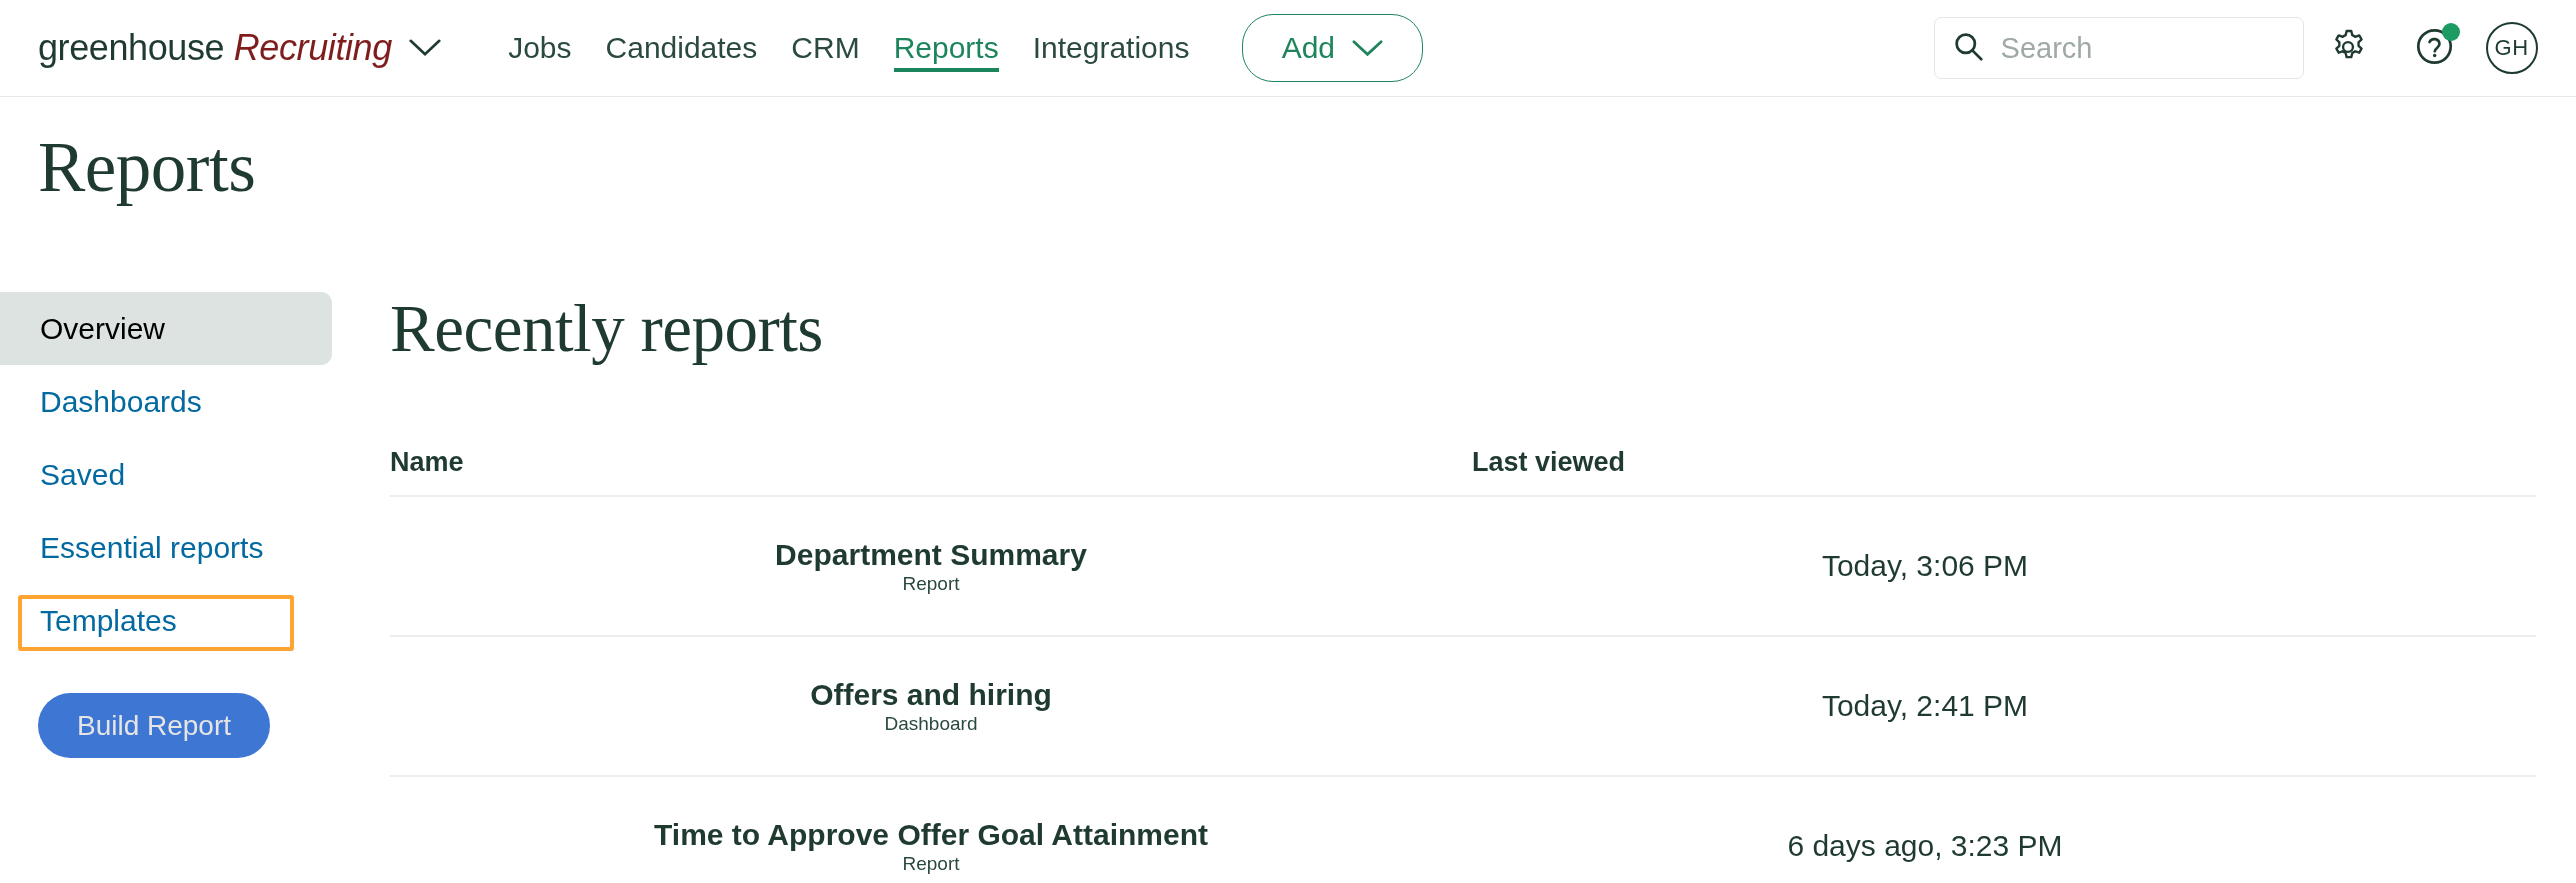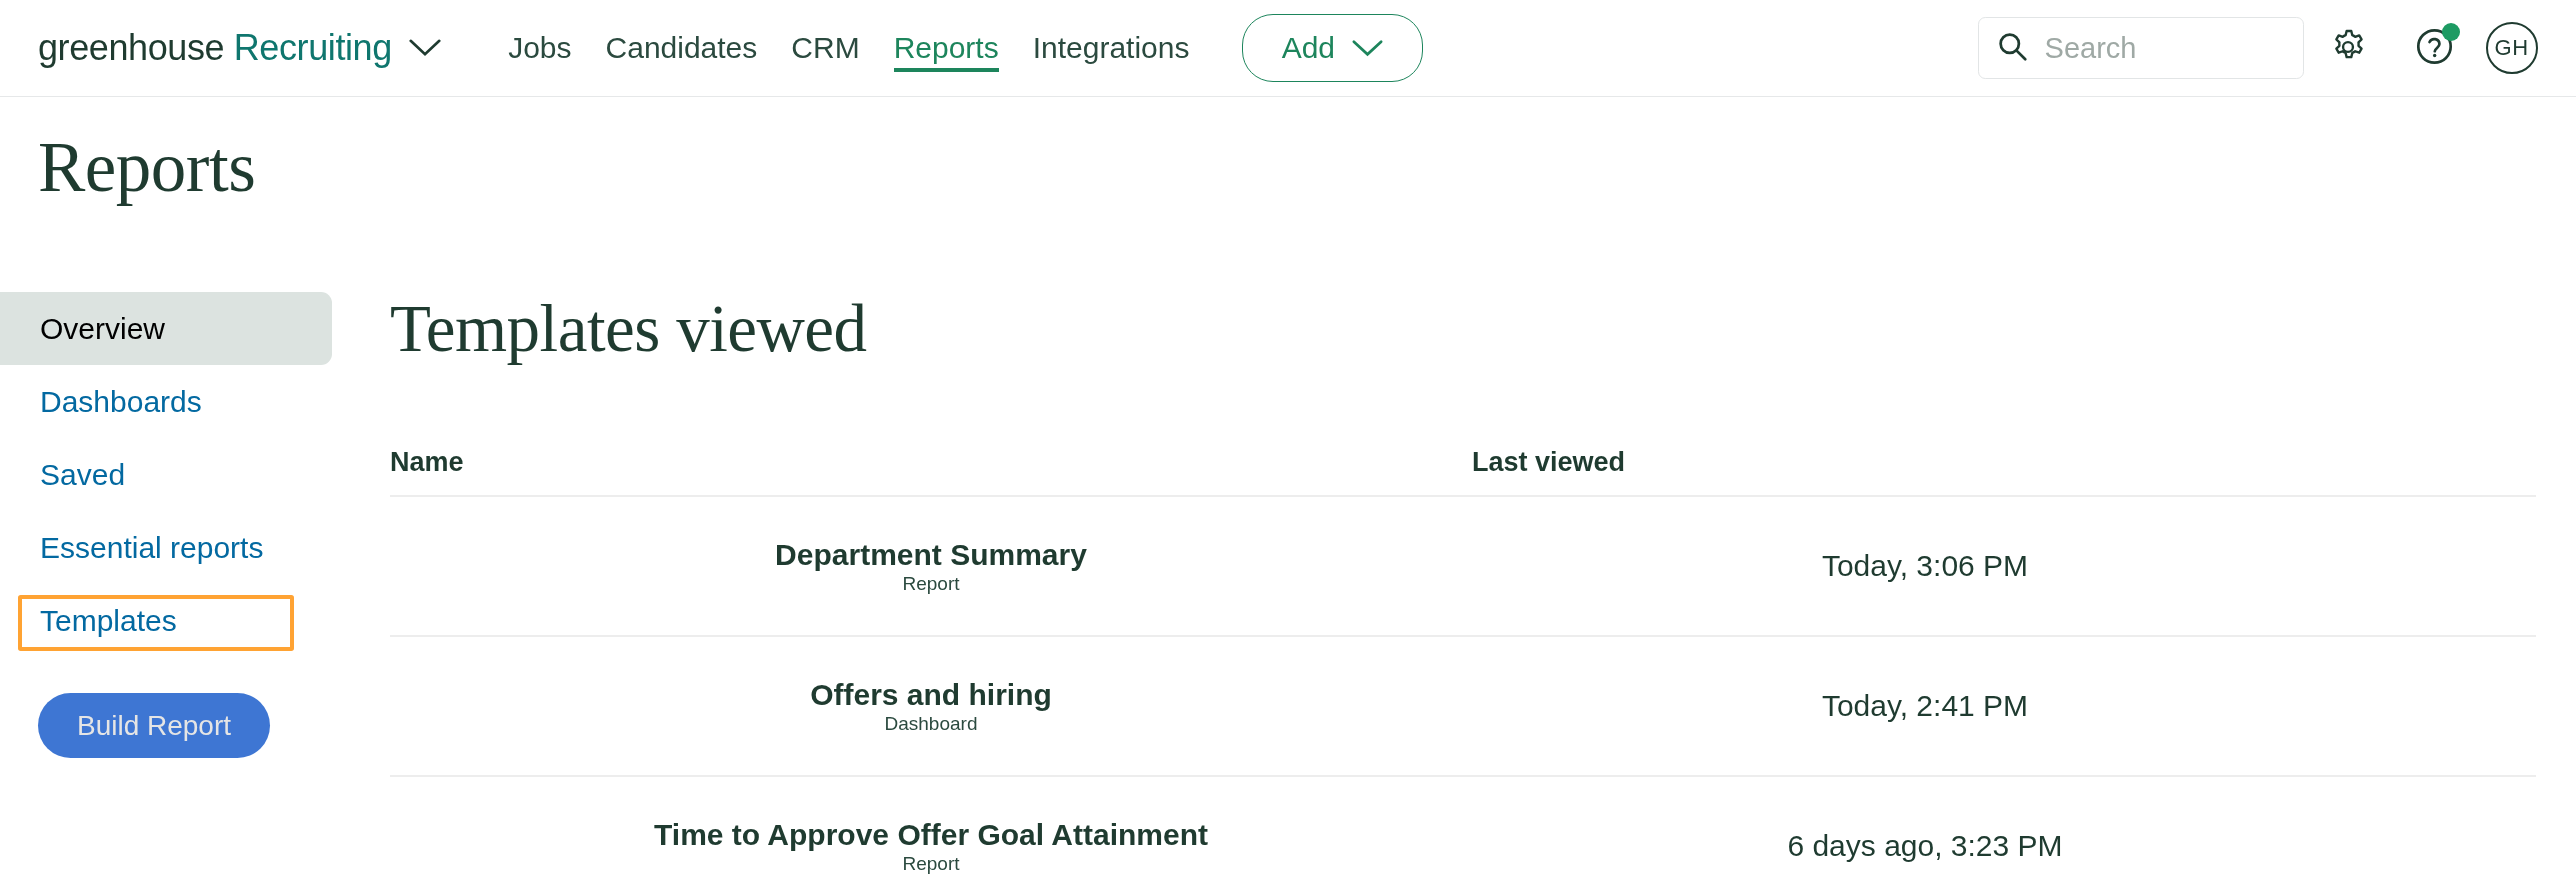--- a/index.html
+++ b/index.html
@@ -29,21 +29,21 @@
     align-items: center;
     margin-left: 38px;
     height: 97px;
     cursor: pointer;
   }
   .logo-text {
     font-size: 36px;
     letter-spacing: -0.4px;
     white-space: nowrap;
   }
-  .logo-green { color: #0f766e; }
+  .logo-green { color: #7f1d1d; font-style: italic; }
   .logo-dark  { color: #1f3b30; }
   .logo-caret {
     margin-left: 16.3px;
     display: flex;
     align-items: center;
   }
 
   .nav-links {
     display: flex;
     align-items: center;
@@ -93,21 +93,21 @@
   .nav-right {
     margin-left: auto;
     display: flex;
     align-items: center;
     gap: 0px;
     padding-right: 33px;
     height: 97px;
   }
 
   .search-box {
-    width: 326px;
+    width: 370px;
     height: 62px;
     border: 1.8px solid #e2e5e6;
     border-radius: 7.3px;
     display: flex;
     align-items: center;
     padding: 0 18px;
     gap: 16.3px;
     background: #fff;
     cursor: text;
   }
@@ -363,21 +363,21 @@
     <span>Templates</span>
   </div>
 </div>
 
 <div class="annot-box"></div>
 
 <button class="build-btn">Build Report</button>
 
 <div class="main">
 
-  <div class="section-title">Templates viewed</div>
+  <div class="section-title">Recently reports</div>
 
   <div class="table">
 
     <div class="thead">
       <div class="th col-name">Name</div>
       <div class="th col-viewed">Last viewed</div>
     </div>
 
     <div class="trow">
       <div class="cell-name">

